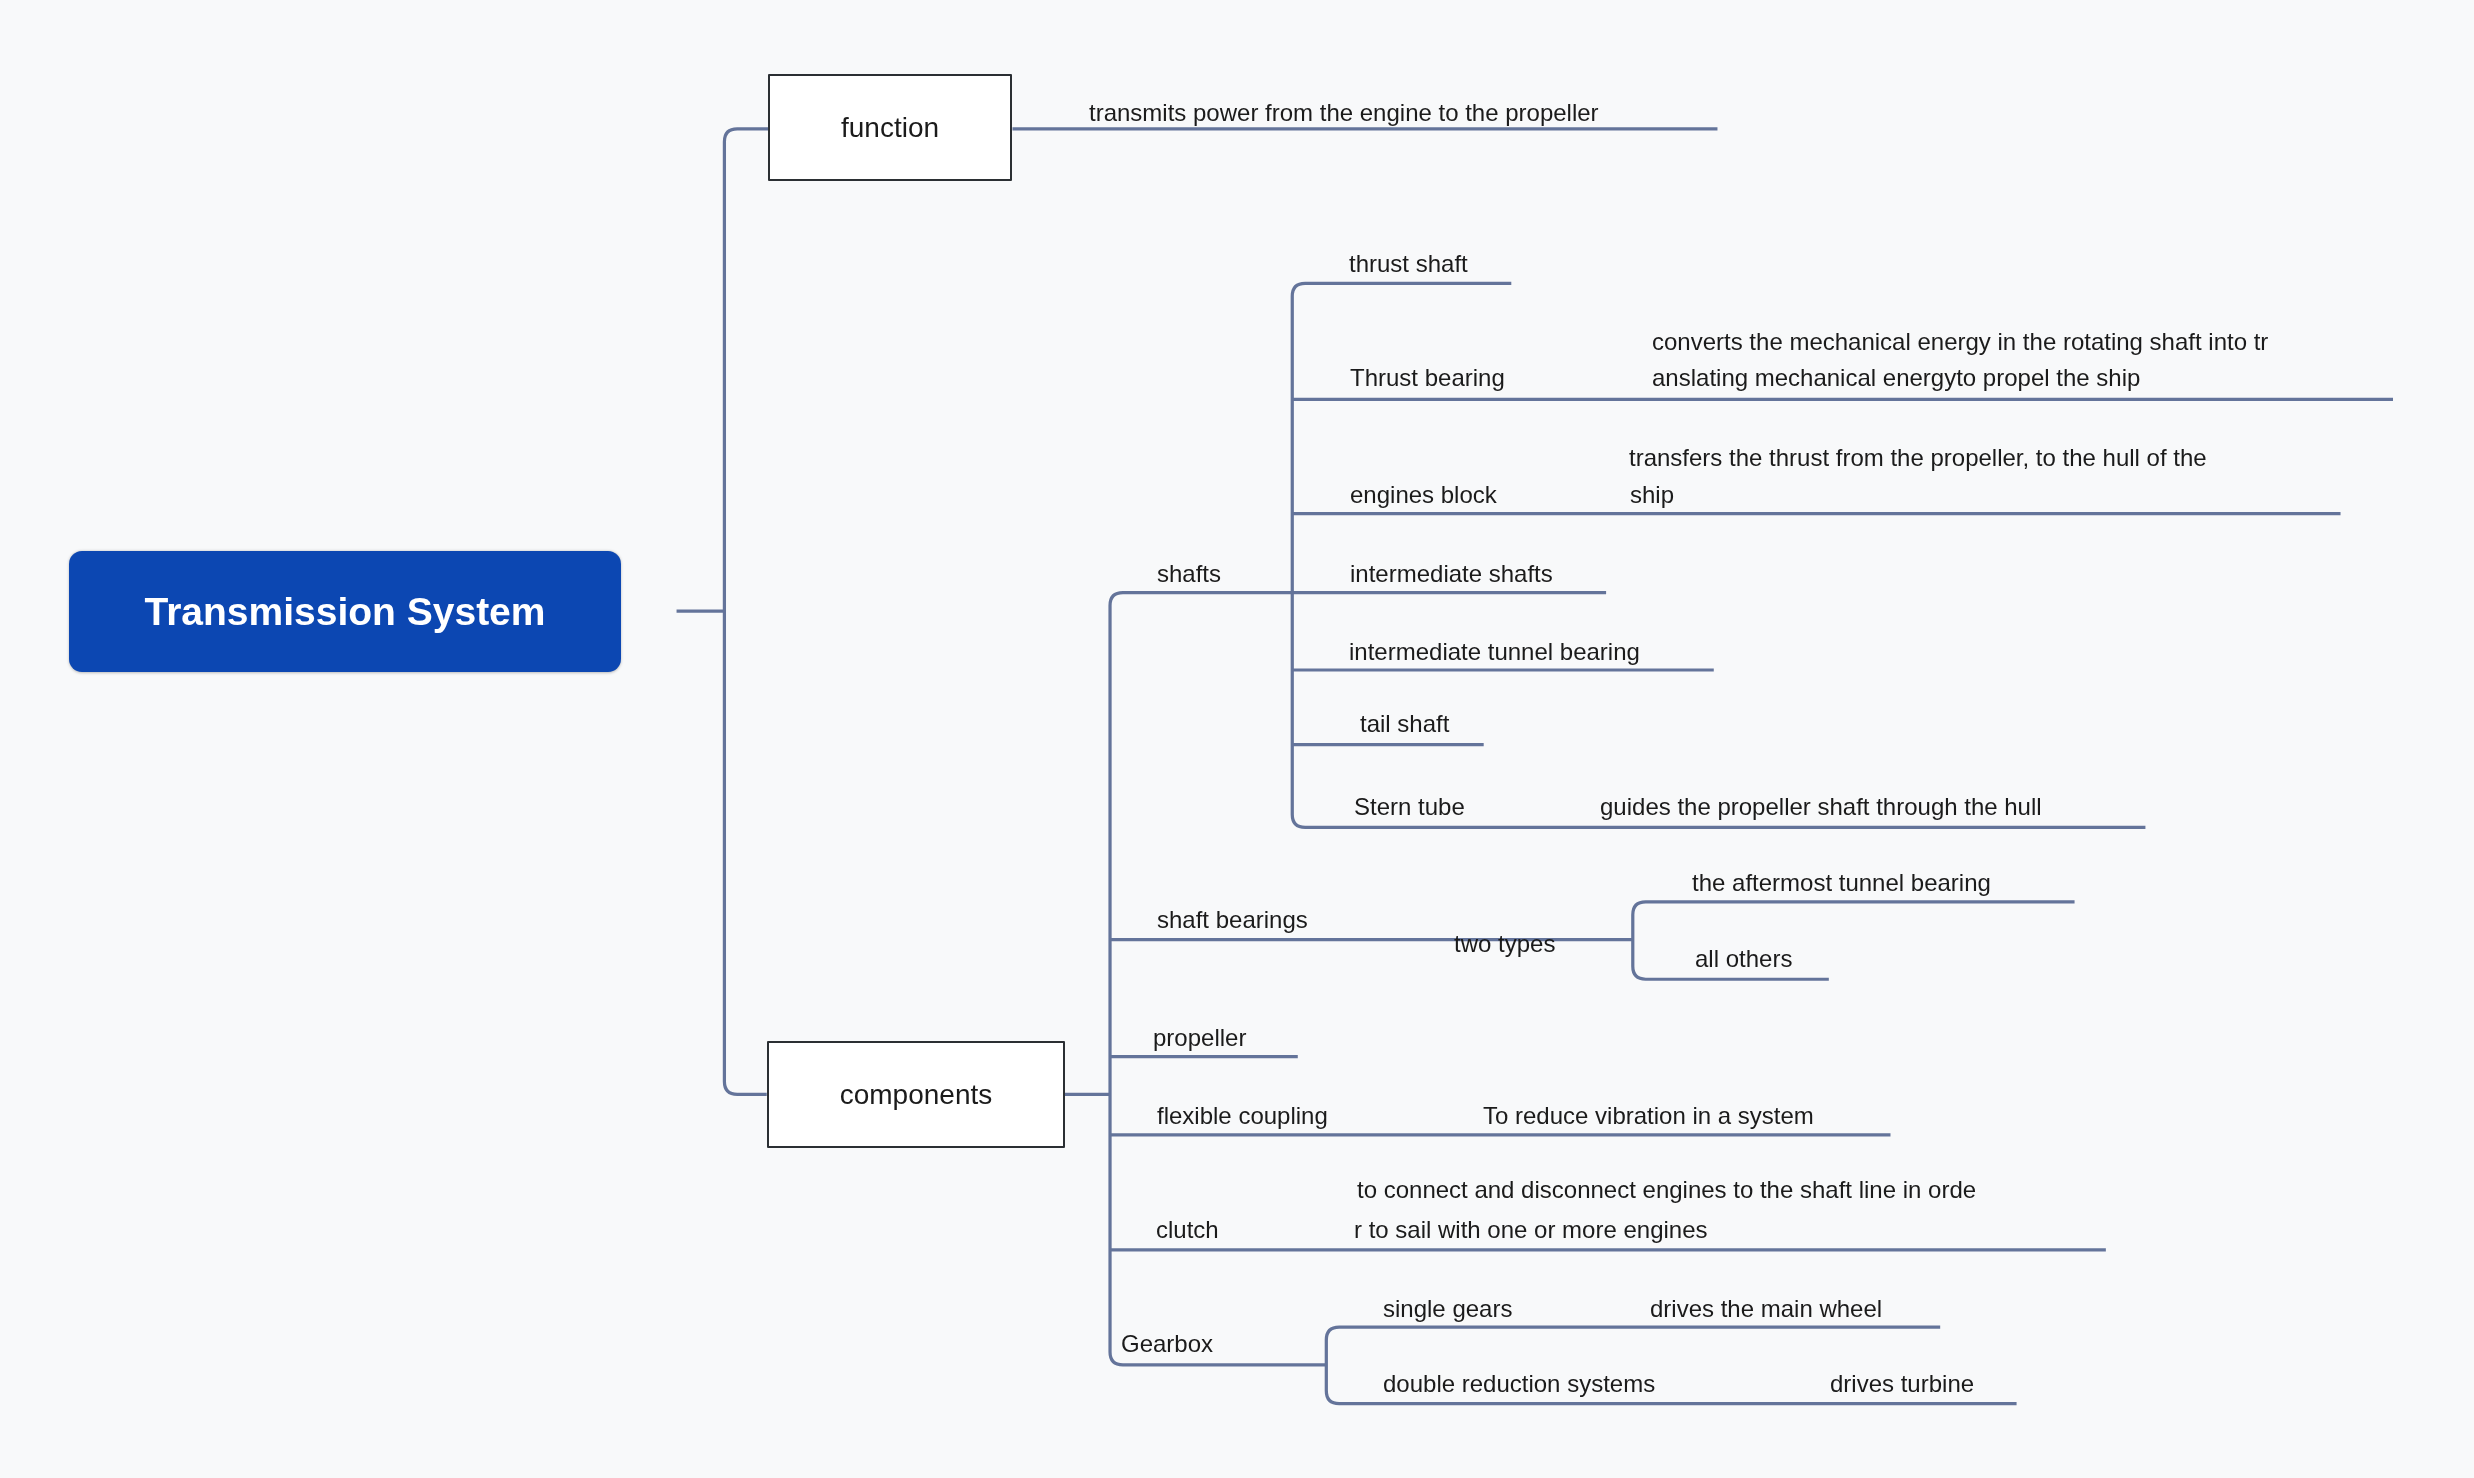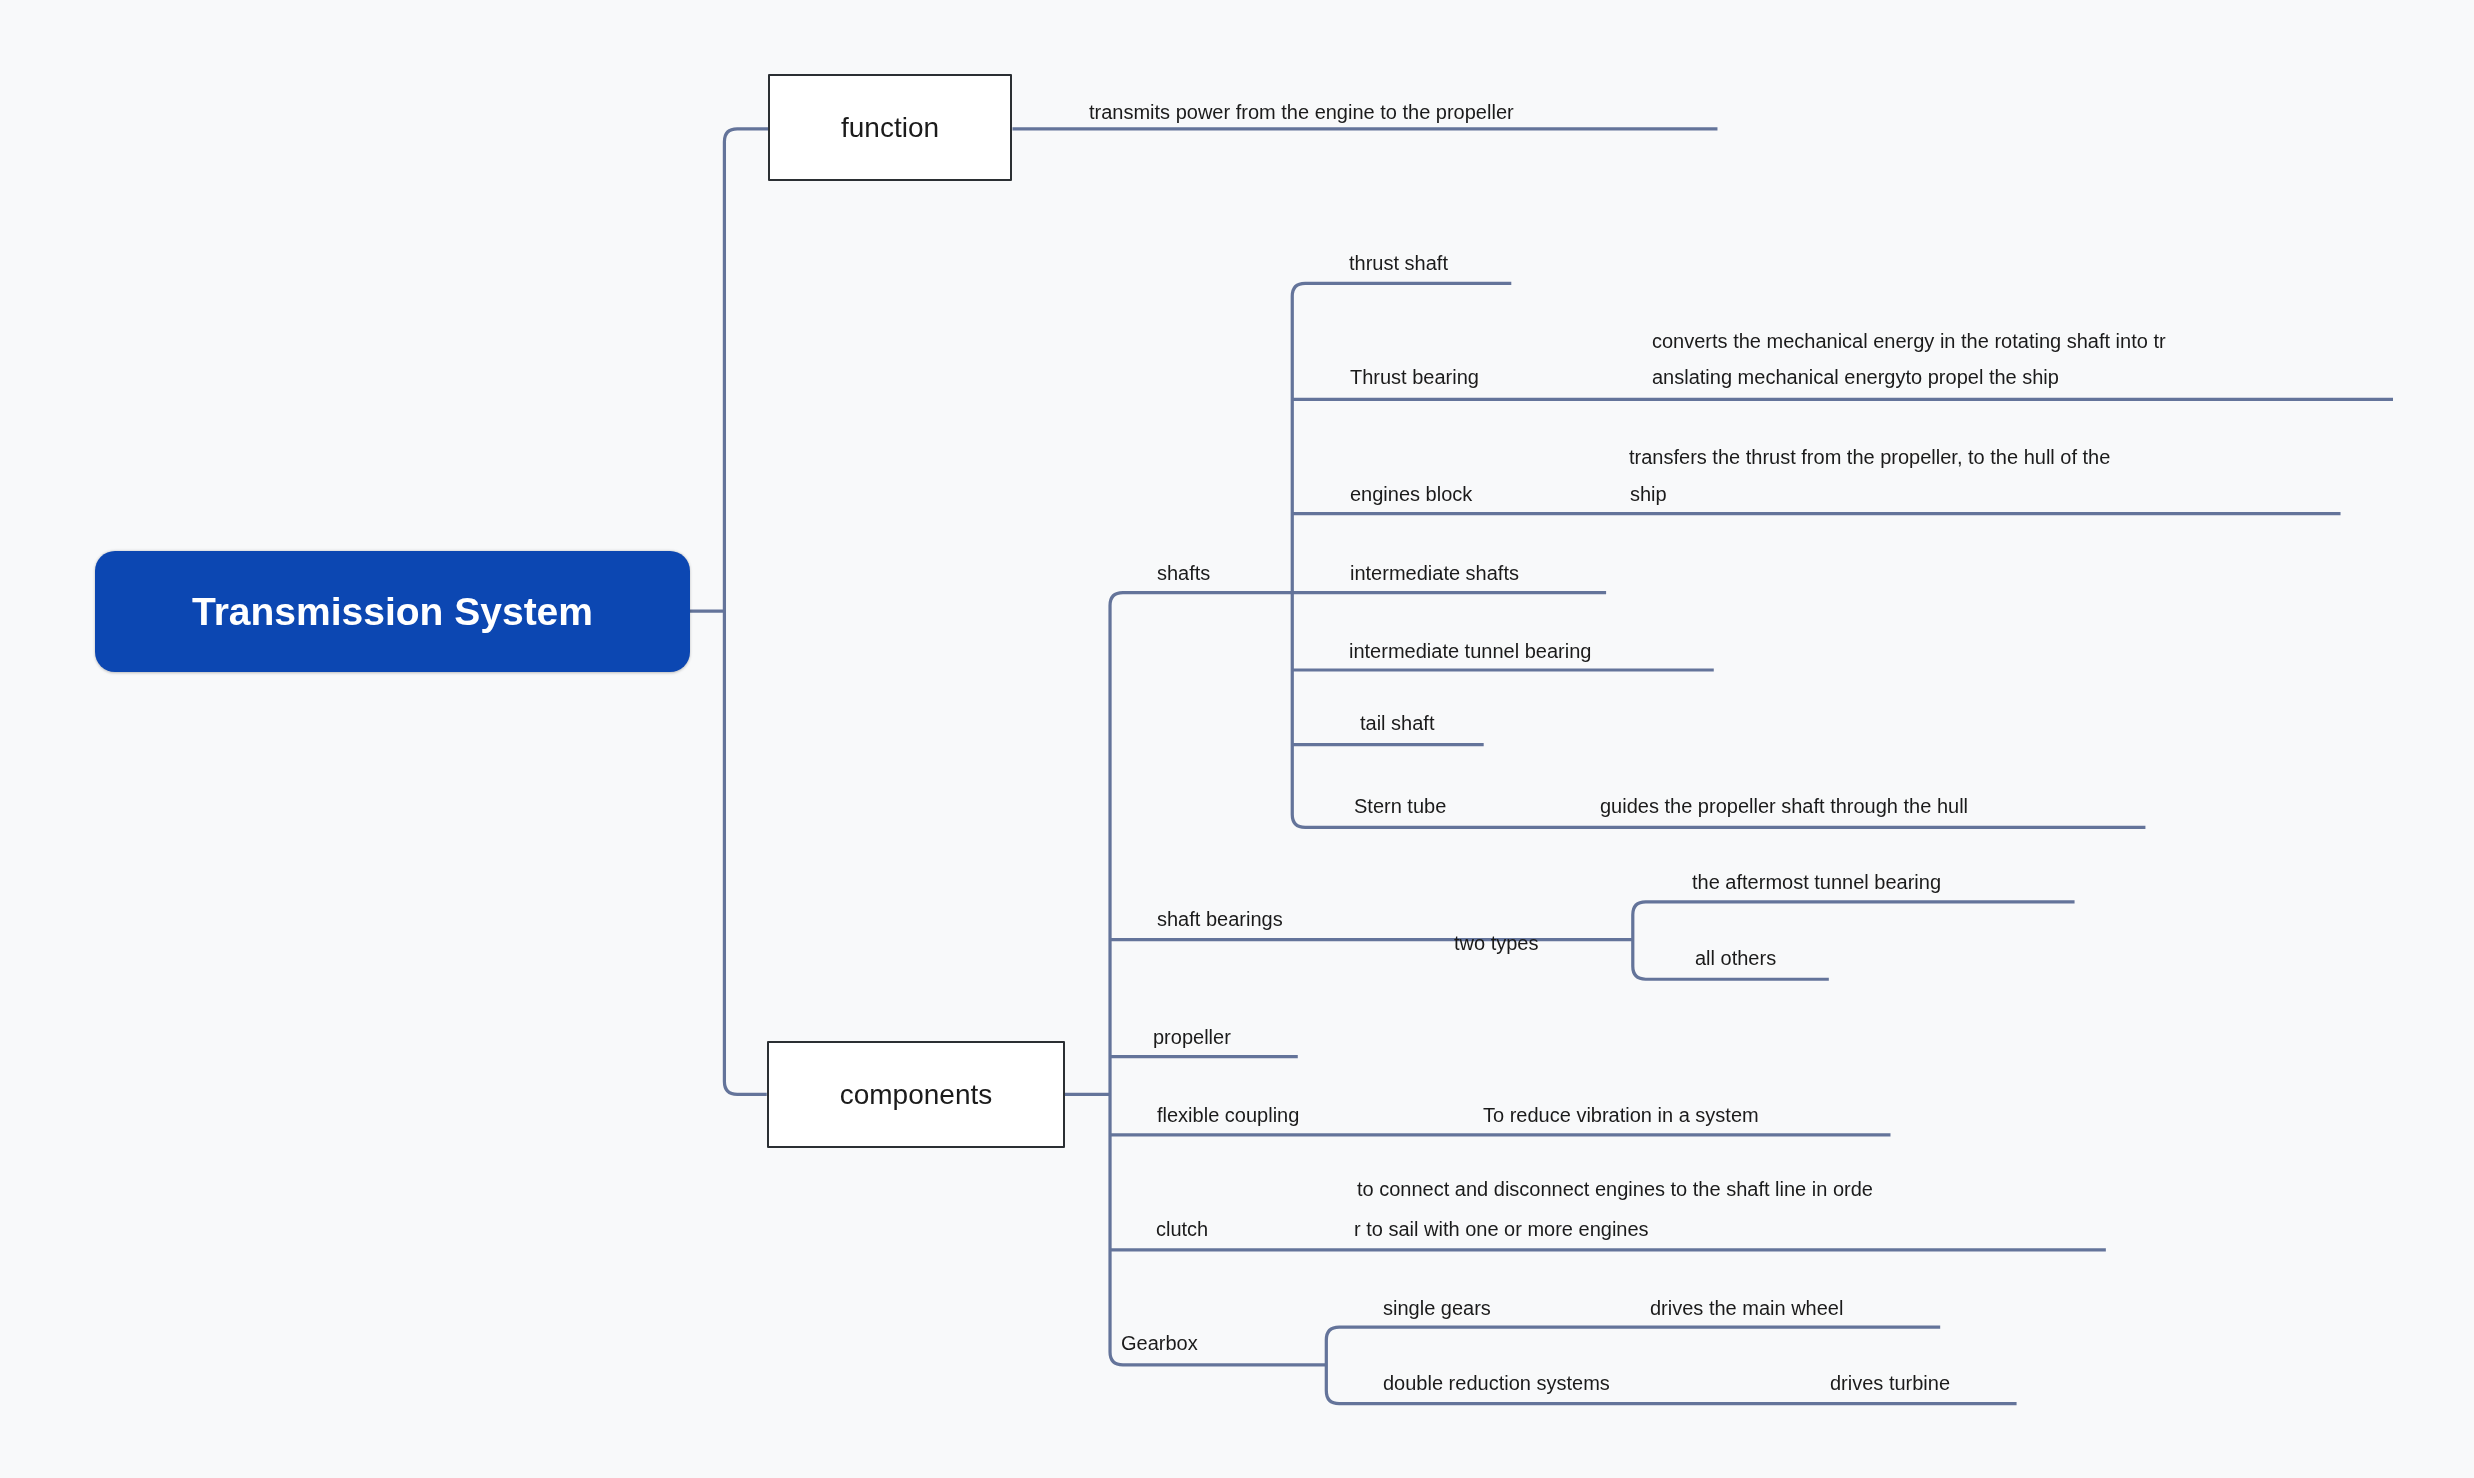--- a/index.html
+++ b/index.html
@@ -29,41 +29,41 @@
     left:0;top:0;
     width:2475px;height:1479px;
   }
   svg.connectors path{
     stroke:var(--line);
     stroke-width:3.5;
     fill:none;
   }
   .root-node{
     position:absolute;
-    left:95px;top:551px;width:595px;height:121px;
+    left:69px;top:551px;width:552px;height:121px;
     background:var(--root-bg);
-    border-radius:20px;
+    border-radius:13px;
     display:flex;align-items:center;justify-content:center;
     color:var(--root-text);
     font-size:39px;font-weight:bold;
     box-shadow:0 0.9px 2.8px rgba(0,0,0,0.25);
   }
   .branch-node{
     position:absolute;
     background:var(--node-bg);
     border:2.8px solid var(--node-border);
     border-radius:1px;
     display:flex;align-items:center;justify-content:center;
     font-size:28px;
   }
   .branch-node.function{left:768px;top:74px;width:244px;height:107px;}
   .branch-node.components{left:767px;top:1041px;width:298px;height:107px;}
   .topic{
     position:absolute;
-    font-size:20px;
+    font-size:24px;
     line-height:29.5px;
     white-space:nowrap;
   }
 </style>
 </head>
 <body>
 
 <div class="canvas">
 
   <svg class="connectors" viewBox="0 0 2689 1607">

